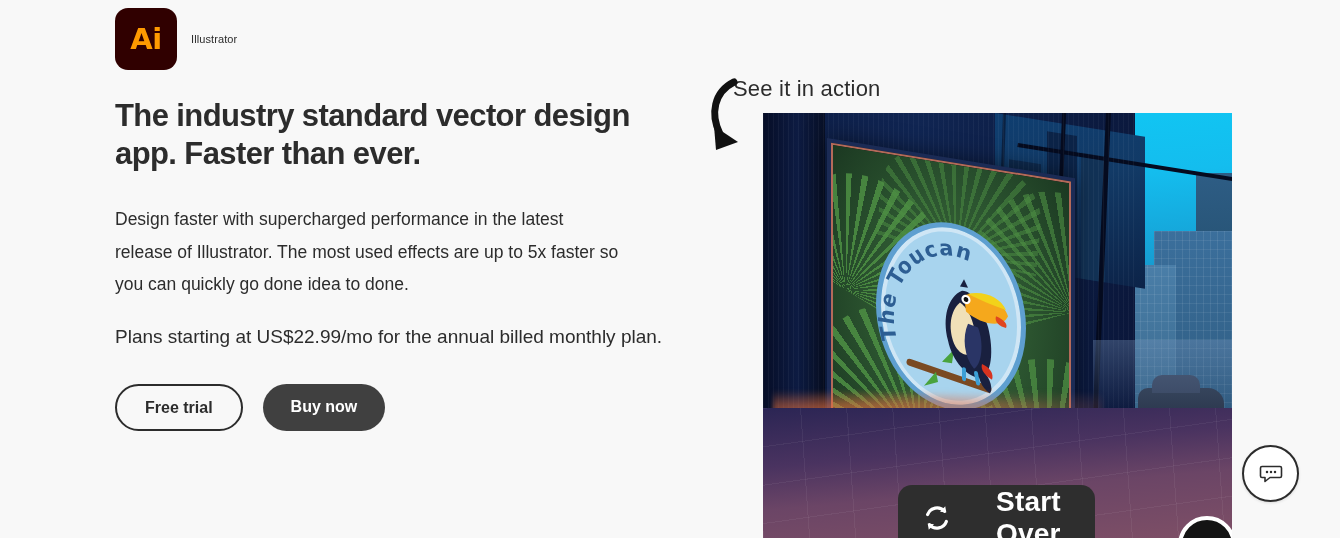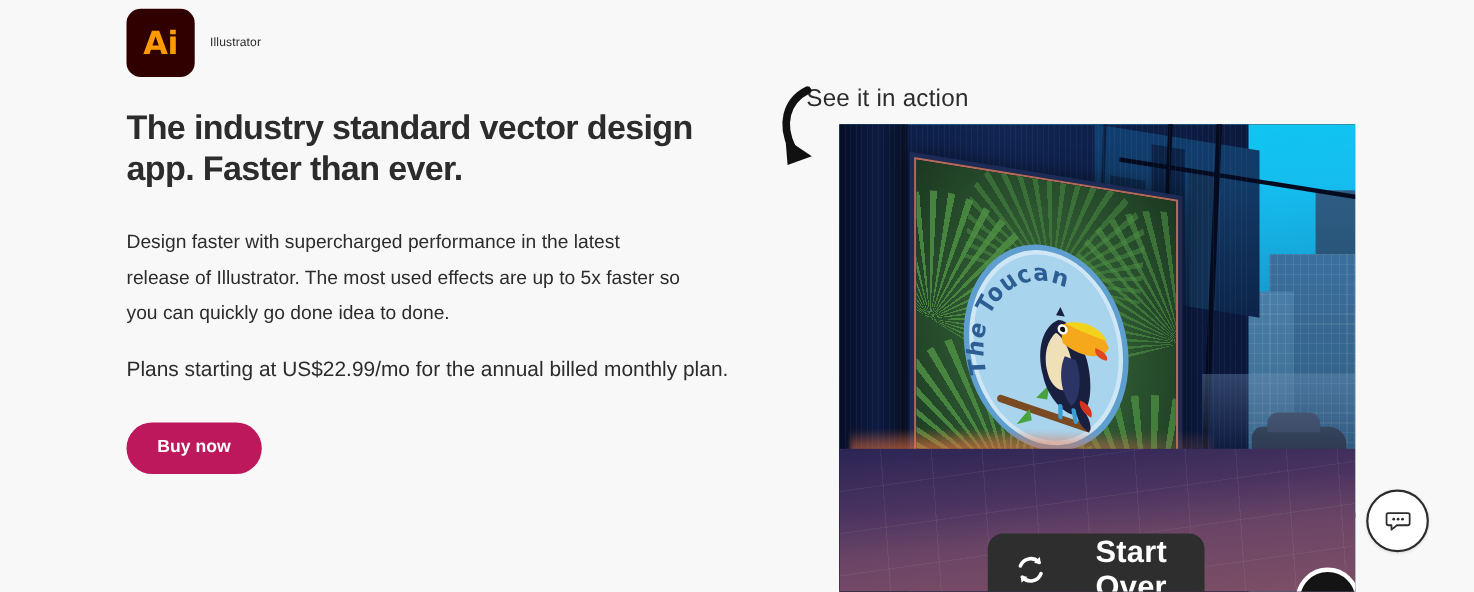--- a/index.html
+++ b/index.html
@@ -109,21 +109,21 @@
     white-space: nowrap;
   }
   .btn-outline {
     background: transparent;
     border: 2px solid #2c2c2c;
     color: #2c2c2c;
     padding: 14px 28px;
     height: 47px;
   }
   .btn-primary {
-    background: #be185d;
+    background: #404040;
     color: #ffffff;
     padding: 14px 28px;
     height: 47px;
   }
 
   
   .annotation {
     position: absolute;
     left: 733px;
     top: 76px;
@@ -453,20 +453,21 @@
       <span class="product-name">Illustrator</span>
     </div>
 
     <h1 class="headline">The industry standard vector design app. Faster than ever.</h1>
 
     <p class="body-copy">Design faster with supercharged performance in the latest release of Illustrator. The most used effects are up to 5x faster so you can quickly go done idea to done.</p>
 
     <p class="price-note">Plans starting at US$22.99/mo for the annual billed monthly plan.</p>
 
     <div class="cta-row">
+      <button class="btn btn-outline">Free trial</button>
       <button class="btn btn-primary">Buy now</button>
     </div>
   </div>
 
   <div class="annotation">See it in action</div>
 
   <svg class="annotation-arrow" viewBox="0 0 58 86">
     <path d="M30 6 C 10 16, 6 38, 16 58" stroke="#111111" stroke-width="7" fill="none" stroke-linecap="round"></path>
     <path d="M10 50 L 34 66 L 12 74 Z" fill="#111111"></path>
   </svg>

